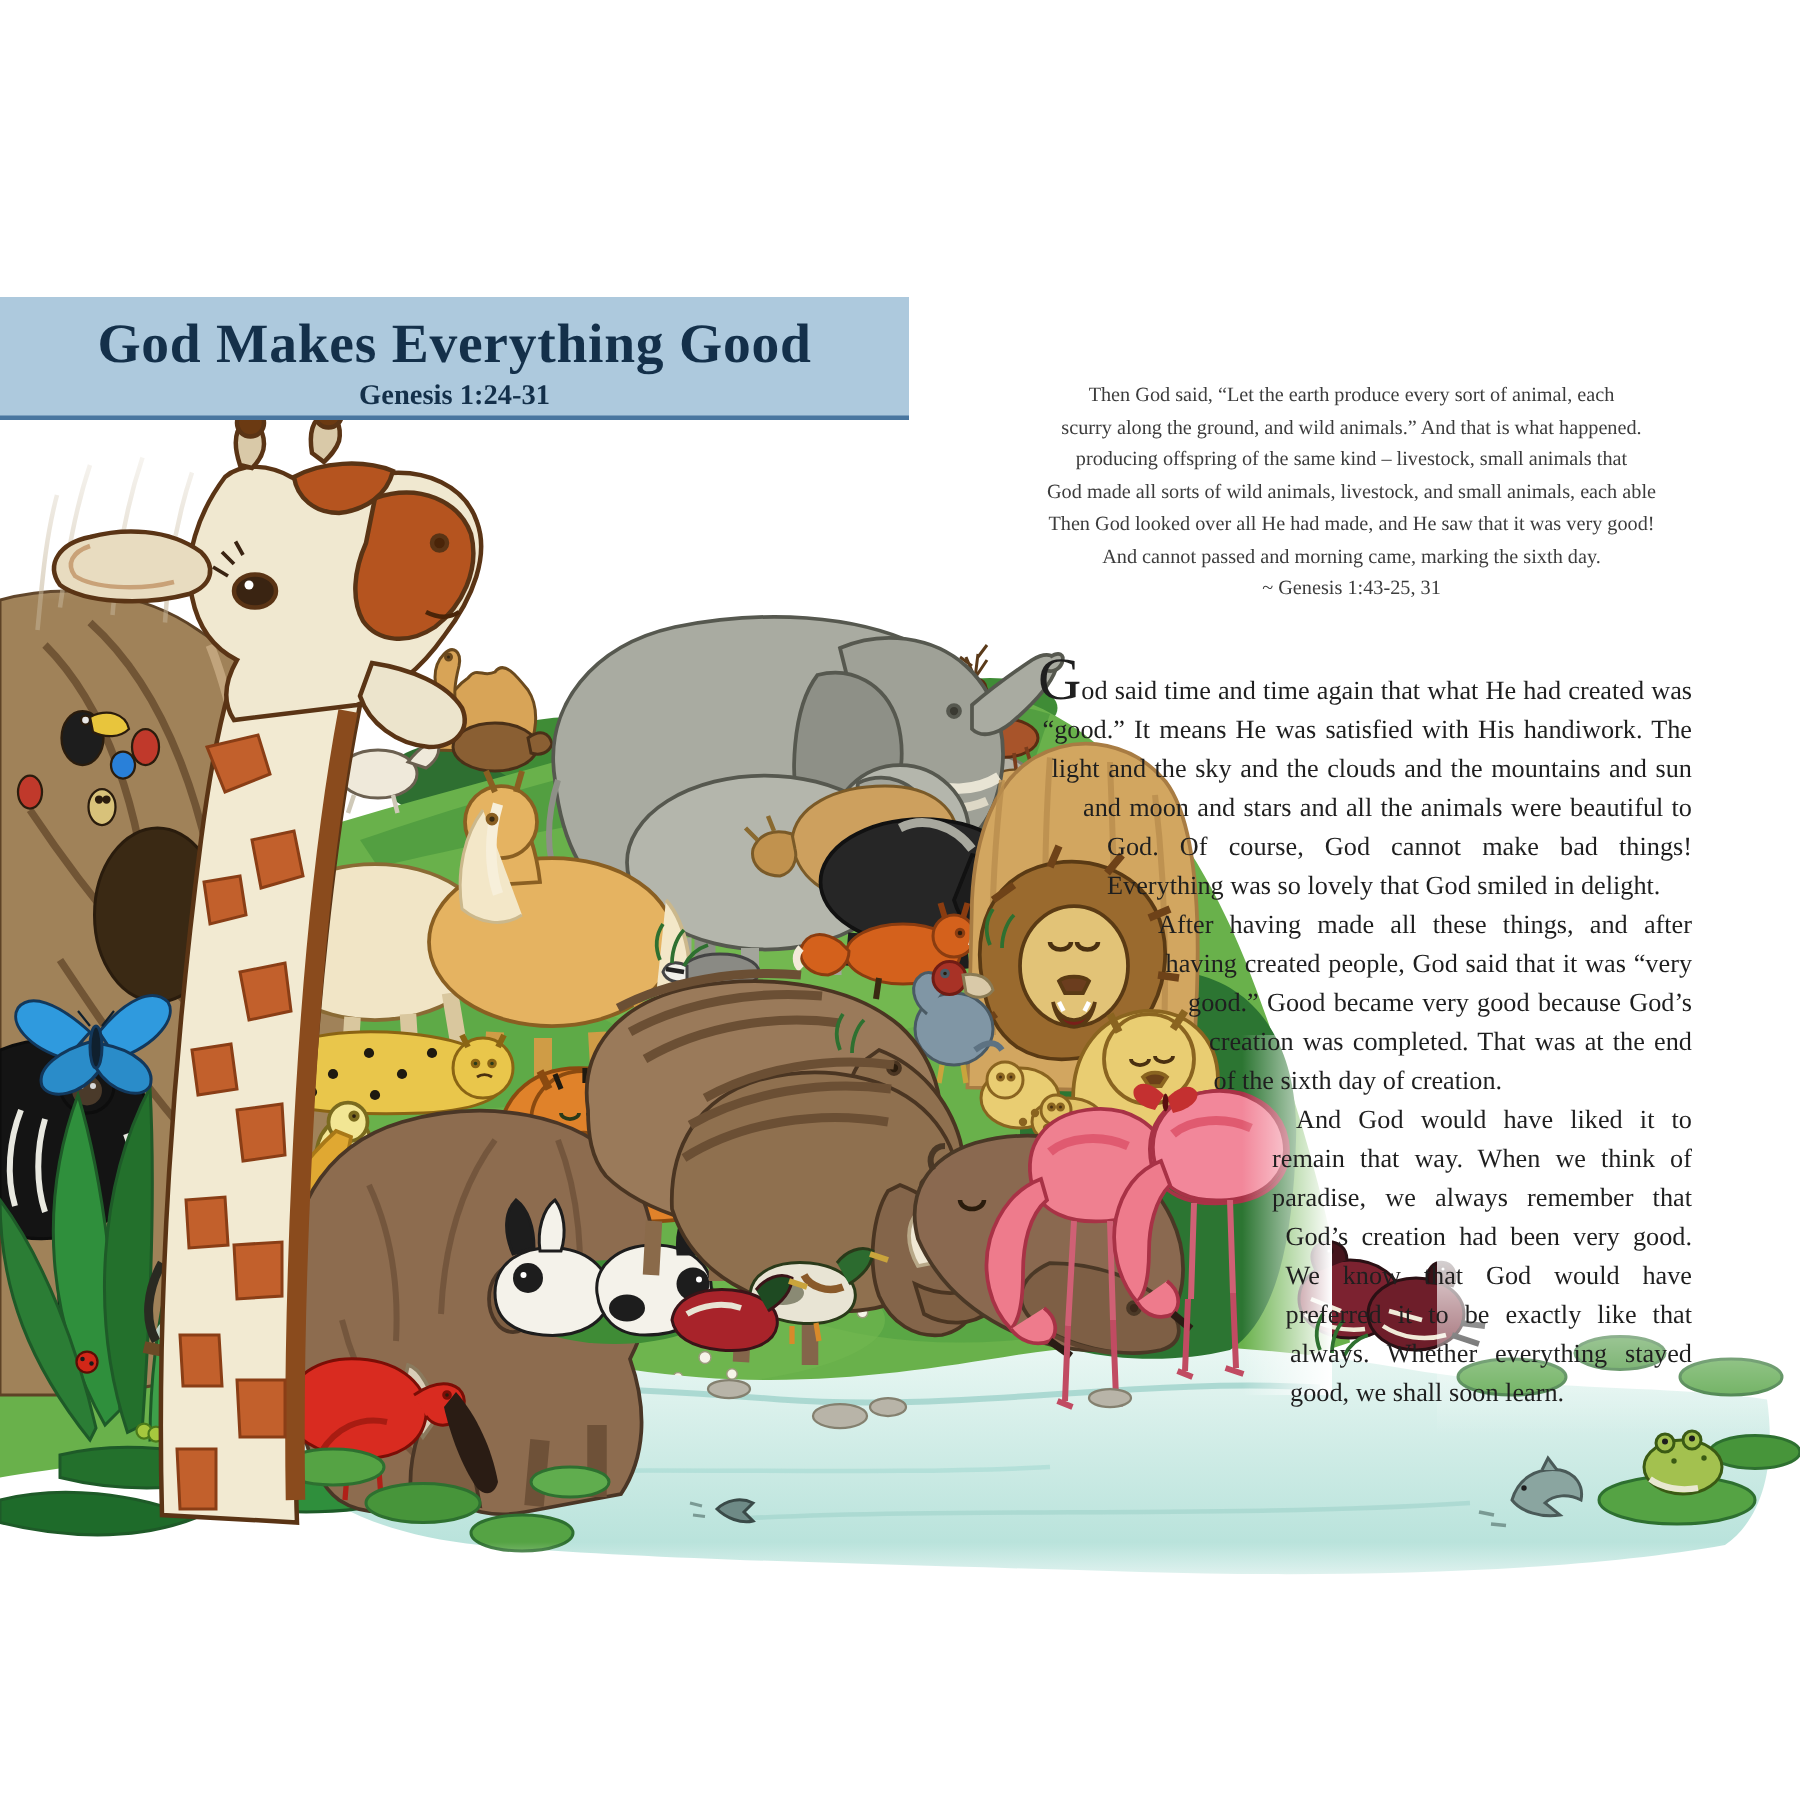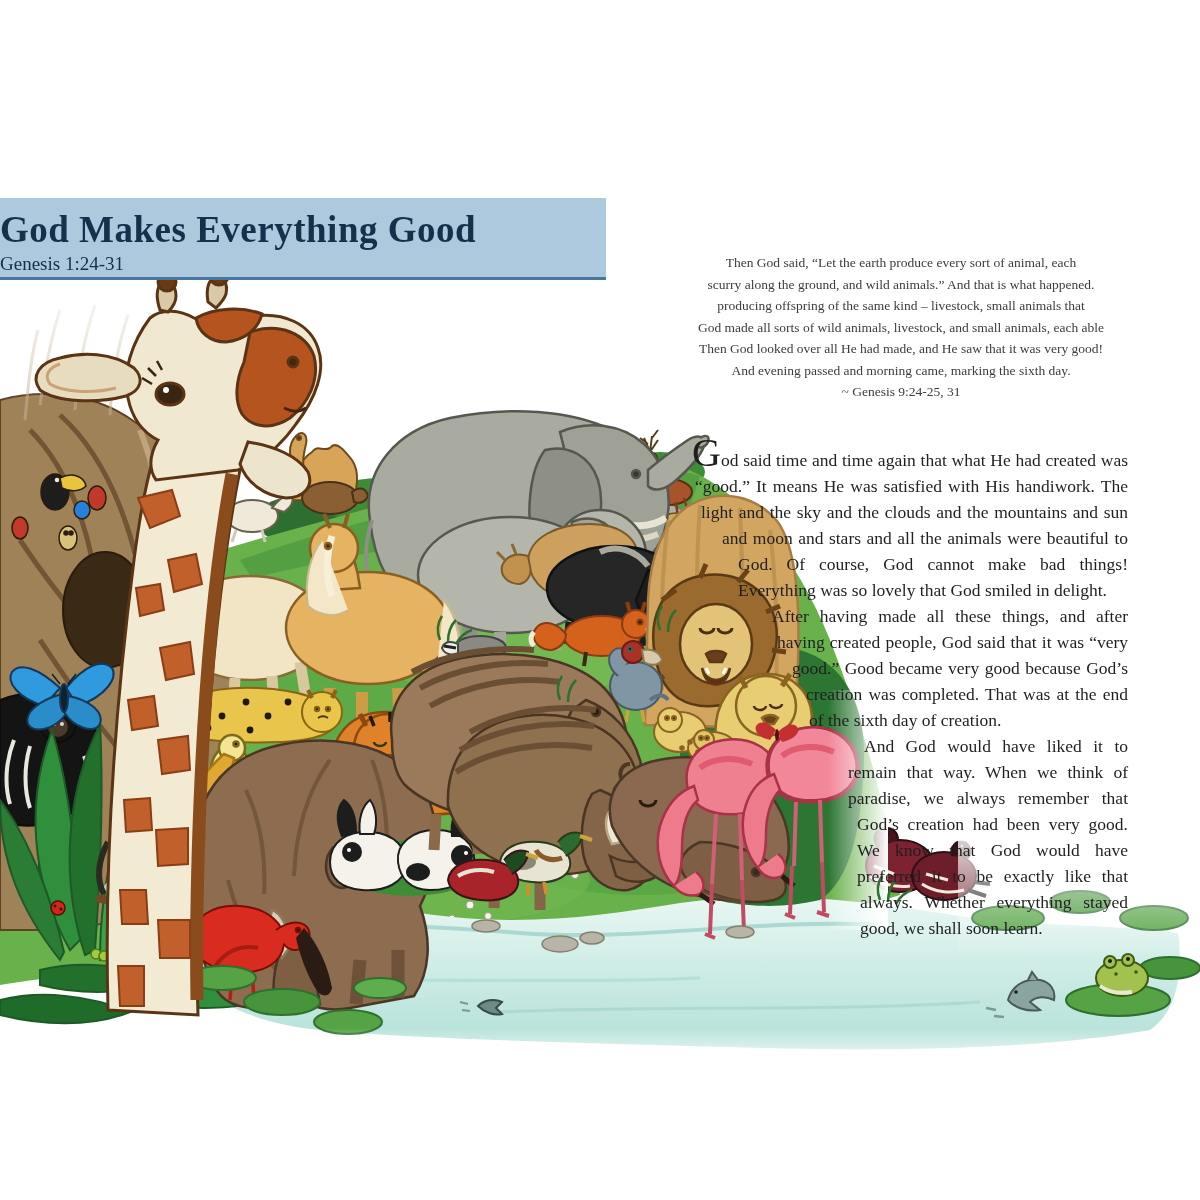--- a/index.html
+++ b/index.html
@@ -1,23 +1,23 @@
 <!DOCTYPE html>
 <html><head>
 <meta charset="utf-8">
 <style>
   html,body{margin:0;padding:0;background:#ffffff;}
   .page{position:relative;width:1200px;height:1200px;background:#ffffff;overflow:hidden;
         font-family:"Liberation Serif",serif;}
   .illo{position:absolute;left:0;top:0;width:1200px;height:1200px;z-index:1;}
   
   .banner{position:absolute;left:0;top:198px;width:606px;height:79px;background:#adc9dd;
-          border-bottom:3px solid #49769f;z-index:3;}
+          border-bottom:3px solid #49769f;z-index:3;text-align:center;}
   .banner .title{margin-top:10px;font-size:37px;font-weight:600;color:#14304a;letter-spacing:.5px;}
-  .banner .ref{margin-top:2px;font-size:19px;font-weight:400;color:#14304a;}
+  .banner .ref{margin-top:2px;font-size:19px;font-weight:700;color:#14304a;}
   
   .quote{position:absolute;left:660px;top:252px;width:482px;z-index:3;text-align:center;
          font-family:Liberation Serif, serif;font-size:13.5px;line-height:21.5px;color:#3c3c3c;}
   .quote div{white-space:nowrap;}
   .quote .attr{margin-top:0;}
   
   .story{position:absolute;left:688px;top:440px;width:440px;z-index:3;
          font-size:17.5px;line-height:26px;color:#1f1f1f;text-align:justify;}
   .story p{margin:0;}
   .story p.ind{text-indent:24px;}
@@ -580,22 +580,22 @@
   <div class="title">God Makes Everything Good</div>
   <div class="ref">Genesis 1:24-31</div>
 </div>
 
 <div class="quote">
   <div>Then God said, “Let the earth produce every sort of animal, each</div>
   <div>scurry along the ground, and wild animals.” And that is what happened.</div>
   <div>producing offspring of the same kind – livestock, small animals that</div>
   <div>God made all sorts of wild animals, livestock, and small animals, each able</div>
   <div>Then God looked over all He had made, and He saw that it was very good!</div>
-  <div>And evening passed and morning came, marking the sixth day.</div>
-  <div class="attr">~ Genesis 9:24-25, 31</div>
+  <div>And cannot passed and morning came, marking the sixth day.</div>
+  <div class="attr">~ Genesis 1:43-25, 31</div>
 </div>
 
 <div class="story">
   <div class="s" style="width:4px;height:52px"></div>
   <div class="s" style="width:7px"></div>
   <div class="s" style="width:13px"></div>
   <div class="s" style="width:34px"></div>
   <div class="s" style="width:50px"></div>
   <div class="s" style="width:45px"></div>
   <div class="s" style="width:60px"></div>

